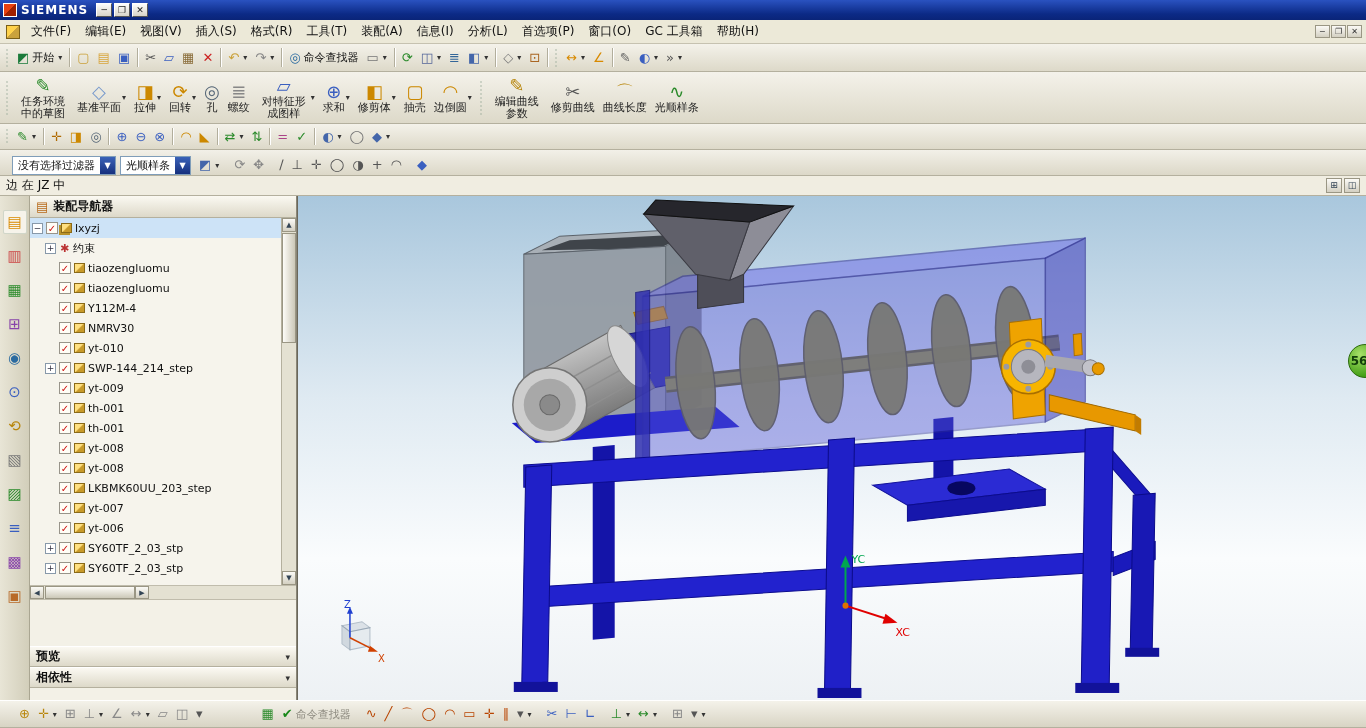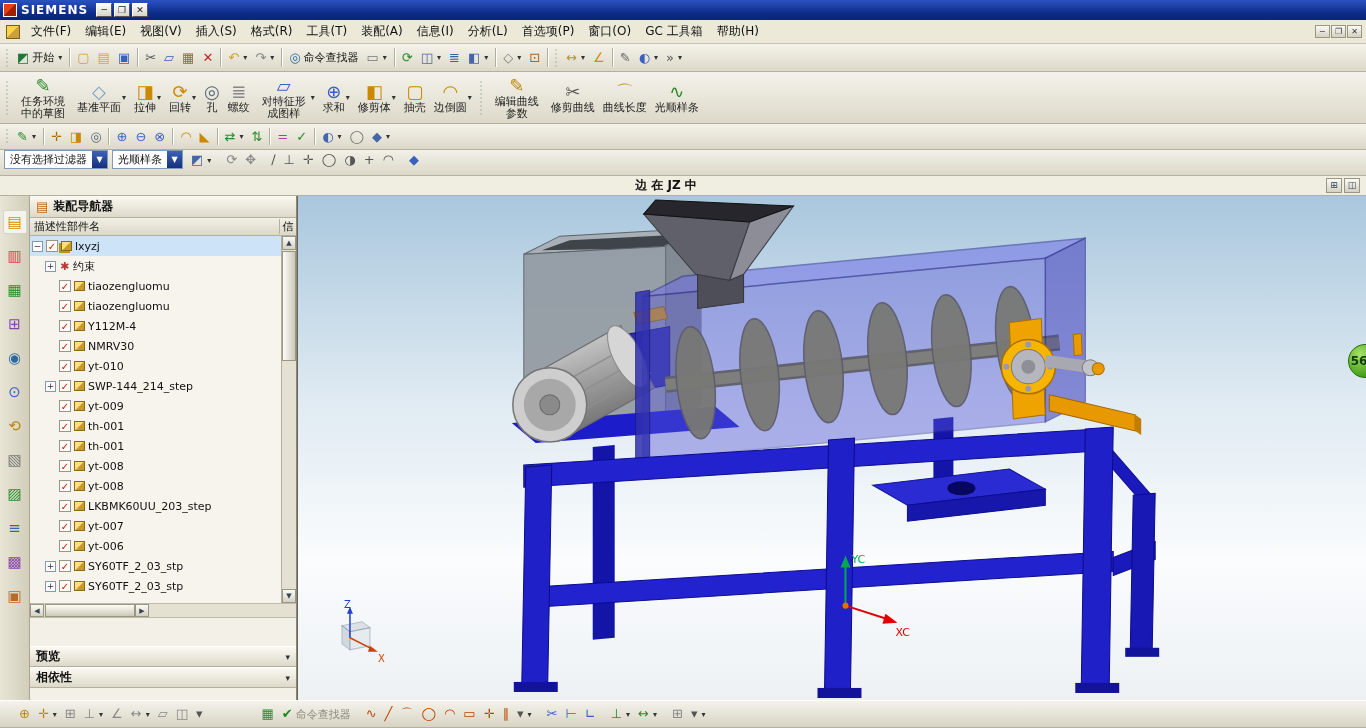--- a/index.html
+++ b/index.html
@@ -36,30 +36,30 @@
 
   
   .tb2{height:52px;align-items:stretch;}
   .featgrp{display:flex;align-items:stretch;}
   .feat{display:inline-flex;align-items:center;padding:2px 3px;border:1px solid transparent;border-radius:2px;cursor:default;}
   .feat-col{display:flex;flex-direction:column;align-items:center;justify-content:center;}
   .fg{font-size:18px;line-height:20px;}
   .fl{font-size:11px;line-height:12px;text-align:center;max-width:52px;white-space:normal;color:#222;}
 
   
-  .selbar{height:26px;background:linear-gradient(#f2f0e8,#dcd8c8);border-bottom:1px solid #b4b09e;display:flex;align-items:flex-start;padding:0 4px;gap:4px;flex:0 0 auto;}
+  .selbar{height:26px;background:linear-gradient(#f2f0e8,#dcd8c8);border-bottom:1px solid #b4b09e;display:flex;align-items:flex-end;padding:0 12px;gap:4px;flex:0 0 auto;}
   .combo{display:inline-flex;align-items:center;height:19px;border:1px solid #7f9db9;background:#fff;cursor:default;}
   .combo-text{padding:0 5px;font-size:11px;white-space:nowrap;}
   .combo-btn{width:15px;height:100%;background:linear-gradient(#3a62b8,#16307e);color:#fff;font-size:8px;display:flex;align-items:center;justify-content:center;}
   .selicons{display:flex;align-items:center;}
 
   
   .promptbar{height:20px;background:#f0ede1;border-bottom:1px solid #b4b09e;display:flex;align-items:center;padding:0 6px;flex:0 0 auto;font-size:12px;}
   .p-left{width:400px;font-weight:bold;white-space:nowrap;}
-  .p-center{flex:1;text-align:center;font-weight:bold;}
+  .p-center{flex:1;font-weight:normal;}
   .p-right{display:flex;gap:2px;}
   .p-mini{width:16px;height:15px;background:linear-gradient(#fbfaf6,#d4d0c2);border:1px solid #9a9684;font-size:9px;line-height:13px;text-align:center;color:#345;}
 
   
   .main{flex:1;display:flex;min-height:0;}
   .sidestrip{width:30px;background:linear-gradient(to right,#e8e5d6,#d2ceba);border-right:1px solid #aaa692;display:flex;flex-direction:column;align-items:center;padding-top:14px;gap:10px;flex:0 0 auto;}
   .side-btn{width:24px;height:24px;display:flex;align-items:center;justify-content:center;border:1px solid transparent;border-radius:2px;cursor:default;}
   .side-btn:first-child{background:#f6f3ea;border-color:#9a96;}
   .side-btn .g{font-size:15px;}
 
@@ -503,24 +503,20 @@
         <span class="side-btn">
           <span class="g" style="color: rgb(184, 106, 40);">▣</span>
         </span>
       </div>
 
     <div class="navigator">
       <div class="nav-header">
         <span class="nav-hicon">▤</span>
         <span>装配导航器</span>
       </div>
-      <div class="colhdr">
-        <span class="c1">描述性部件名</span>
-        <span class="c2">信</span>
-      </div>
       <div class="tree">
         <div class="tree-rows">
             <div class="trow sel" style="padding-left: 2px;">
               <span class="exp">−</span>
               <span class="cb">✓</span>
               <span class="node-ico ico-asm"></span>
               <span class="tname">lxyzj</span>
             </div>
             <div class="trow" style="padding-left: 15px;">
               <span class="exp">+</span>

